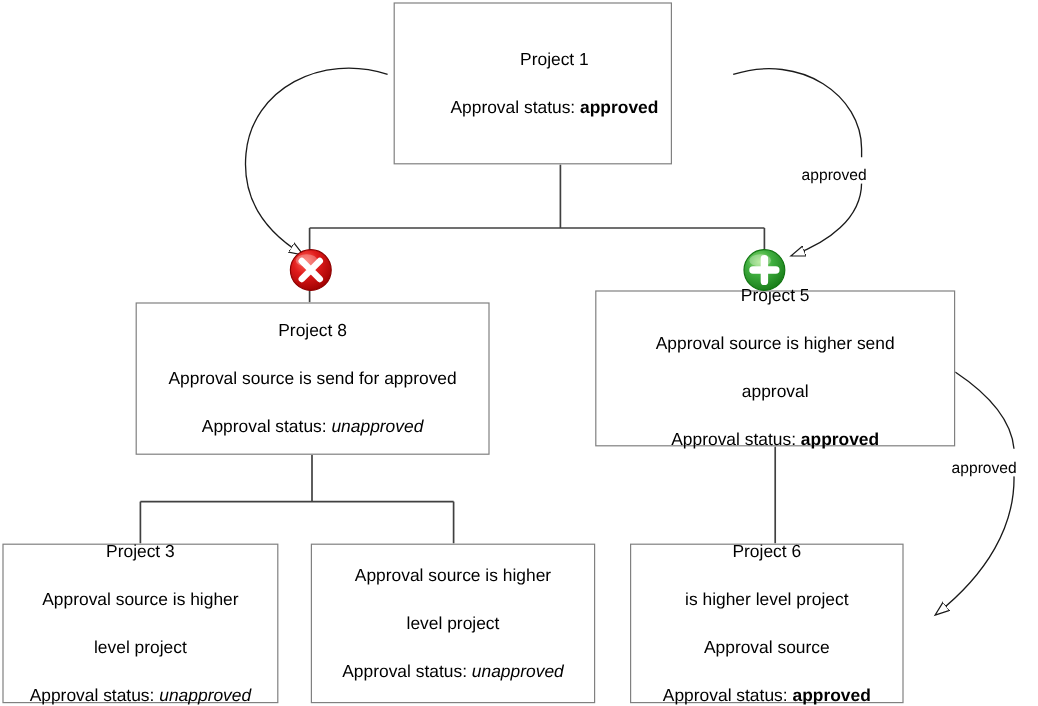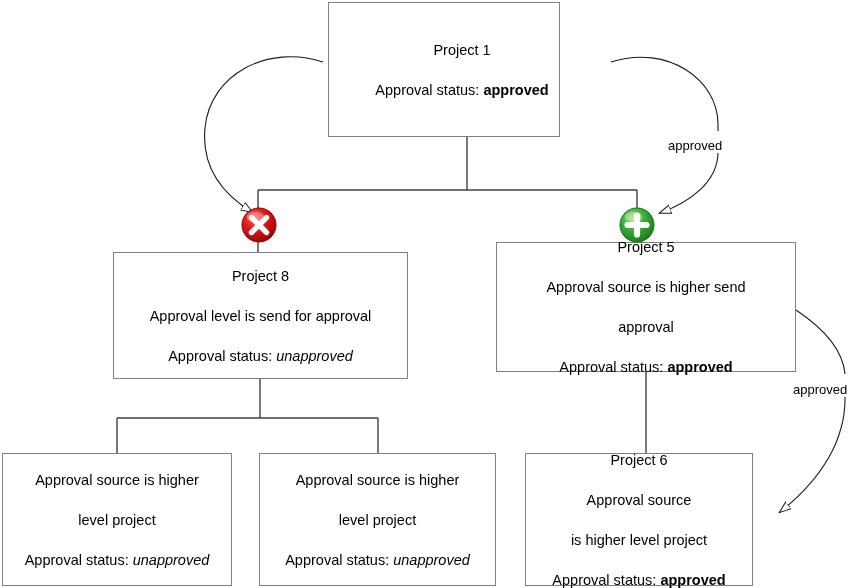--- a/index.html
+++ b/index.html
@@ -151,52 +151,53 @@
   <div class="node" style="left:328px; top:2px; width:232px; height:135px;padding-left:36px;">
     <div class="node-text">
       <span class="node-title">Project 1</span>
       <span class="node-title"><span>Approval status:</span> <span class="status-bold">approved</span></span>
     </div>
   </div>
 
   <div class="node" style="left:113px; top:252px; width:295px; height:127px;">
     <div class="node-text">
       <span class="node-title">Project 8</span>
-      <span class="node-title">Approval level is send for approval</span>
+      <span class="node-title">Approval source is send for approved</span>
       <span class="node-title"><span>Approval status:</span> <span class="status-italic">unapproved</span></span>
     </div>
   </div>
 
   <div class="node" style="left:496px; top:242px; width:300px; height:130px;">
     <div class="node-text">
       <span class="node-title">Project 5</span>
       <span class="node-title">Approval source is higher send</span>
       <span class="node-title">approval</span>
       <span class="node-title"><span>Approval status:</span> <span class="status-bold">approved</span></span>
     </div>
   </div>
 
   <div class="node" style="left:2px; top:453px; width:230px; height:133px;">
     <div class="node-text">
+      <span class="node-title">Project 3</span>
       <span class="node-title">Approval source is higher</span>
       <span class="node-title">level project</span>
       <span class="node-title"><span>Approval status:</span> <span class="status-italic">unapproved</span></span>
     </div>
   </div>
 
   <div class="node" style="left:259px; top:453px; width:237px; height:133px;">
     <div class="node-text">
       <span class="node-title">Approval source is higher</span>
       <span class="node-title">level project</span>
       <span class="node-title"><span>Approval status:</span> <span class="status-italic">unapproved</span></span>
     </div>
   </div>
 
   <div class="node" style="left:525px; top:453px; width:228px; height:133px;">
     <div class="node-text">
       <span class="node-title">Project 6</span>
+      <span class="node-title">is higher level project</span>
       <span class="node-title">Approval source</span>
-      <span class="node-title">is higher level project</span>
       <span class="node-title"><span>Approval status:</span> <span class="status-bold">approved</span></span>
     </div>
   </div>
 
 </div>
 
 </body></html>

